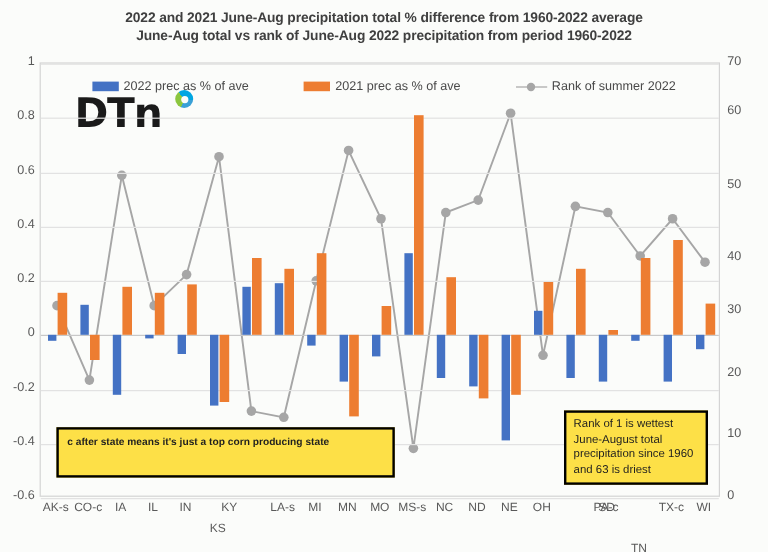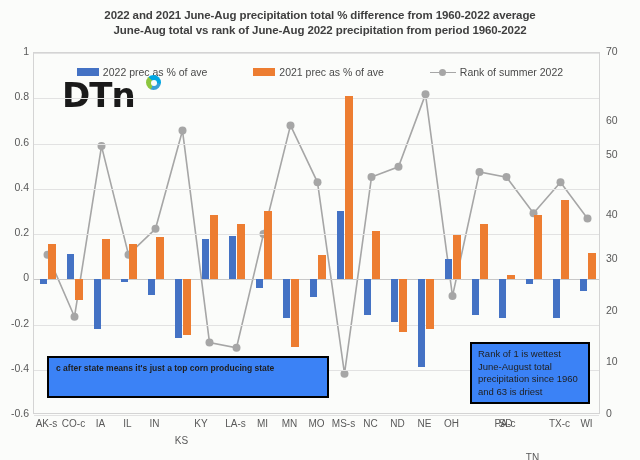--- a/index.html
+++ b/index.html
@@ -79,21 +79,21 @@
       conic-gradient(from 200deg,#8cc63f 0deg 120deg,#00a6e2 120deg 260deg,#3aa0d6 260deg 360deg);
   }
   .logo .dot:after{
     content:"";position:absolute;left:4.5px;top:4.5px;
     width:6px;height:6px;border-radius:50%;background:#fbfcfa;
   }
 
   
   .callout{
     position:absolute;
-    background:#3b82f6;border:2px solid #000;
+    background:#fde047;border:2px solid #000;
     font-size:8.5px;color:#1f1f1f;
     line-height:11px;
     padding:5px 7px;
     box-sizing:border-box;
     font-weight:bold;
   }
   #note-crop{left:47px;top:356px;width:282px;height:42px;}
   #note-rank{left:470px;top:342px;width:120px;height:62px;font-weight:normal;font-size:9.5px;line-height:12.5px;padding:4px 6px;}
 </style>
 </head>
@@ -216,34 +216,34 @@
 <div class="ytick left" style="top: 45px;">1</div>
     <div class="ytick left" style="top: 90.25px;">0.8</div>
     <div class="ytick left" style="top: 135.5px;">0.6</div>
     <div class="ytick left" style="top: 180.75px;">0.4</div>
     <div class="ytick left" style="top: 226px;">0.2</div>
     <div class="ytick left" style="top: 271.25px;">0</div>
     <div class="ytick left" style="top: 316.5px;">-0.2</div>
     <div class="ytick left" style="top: 361.75px;">-0.4</div>
     <div class="ytick left" style="top: 407px;">-0.6</div>
     <div class="ytick right" style="top: 45px;">70</div>
-    <div class="ytick right" style="top: 114px;">60</div>
+    <div class="ytick right" style="top: 86px;">60</div>
     <div class="ytick right" style="top: 148.429px;">50</div>
     <div class="ytick right" style="top: 208px;">40</div>
     <div class="ytick right" style="top: 251.857px;">30</div>
     <div class="ytick right" style="top: 303.571px;">20</div>
     <div class="ytick right" style="top: 355.286px;">10</div>
     <div class="ytick right" style="top: 407px;">0</div>
     <div class="xtick" style="left: 16.5px; width: 60px;">AK-s</div>
     <div class="xtick" style="left: 43.5px; width: 60px;">CO-c</div>
     <div class="xtick" style="left: 70.5px; width: 60px;">IA</div>
     <div class="xtick" style="left: 97.5px; width: 60px;">IL</div>
     <div class="xtick" style="left: 124.5px; width: 60px;">IN</div>
     <div class="xtick" style="left: 151.5px; width: 60px; margin-top: 17px;">KS</div>
-    <div class="xtick" style="left: 171px; width: 60px;">KY</div>
+    <div class="xtick" style="left: 161px; width: 60px;">KY</div>
     <div class="xtick" style="left: 205.5px; width: 60px;">LA-s</div>
     <div class="xtick" style="left: 232.5px; width: 60px;">MI</div>
     <div class="xtick" style="left: 259.5px; width: 60px;">MN</div>
     <div class="xtick" style="left: 286.5px; width: 60px;">MO</div>
     <div class="xtick" style="left: 313.5px; width: 60px;">MS-s</div>
     <div class="xtick" style="left: 340.5px; width: 60px;">NC</div>
     <div class="xtick" style="left: 367.5px; width: 60px;">ND</div>
     <div class="xtick" style="left: 394.5px; width: 60px;">NE</div>
     <div class="xtick" style="left: 421.5px; width: 60px;">OH</div>
     <div class="xtick" style="left: 475px; width: 60px;">PA-c</div>

